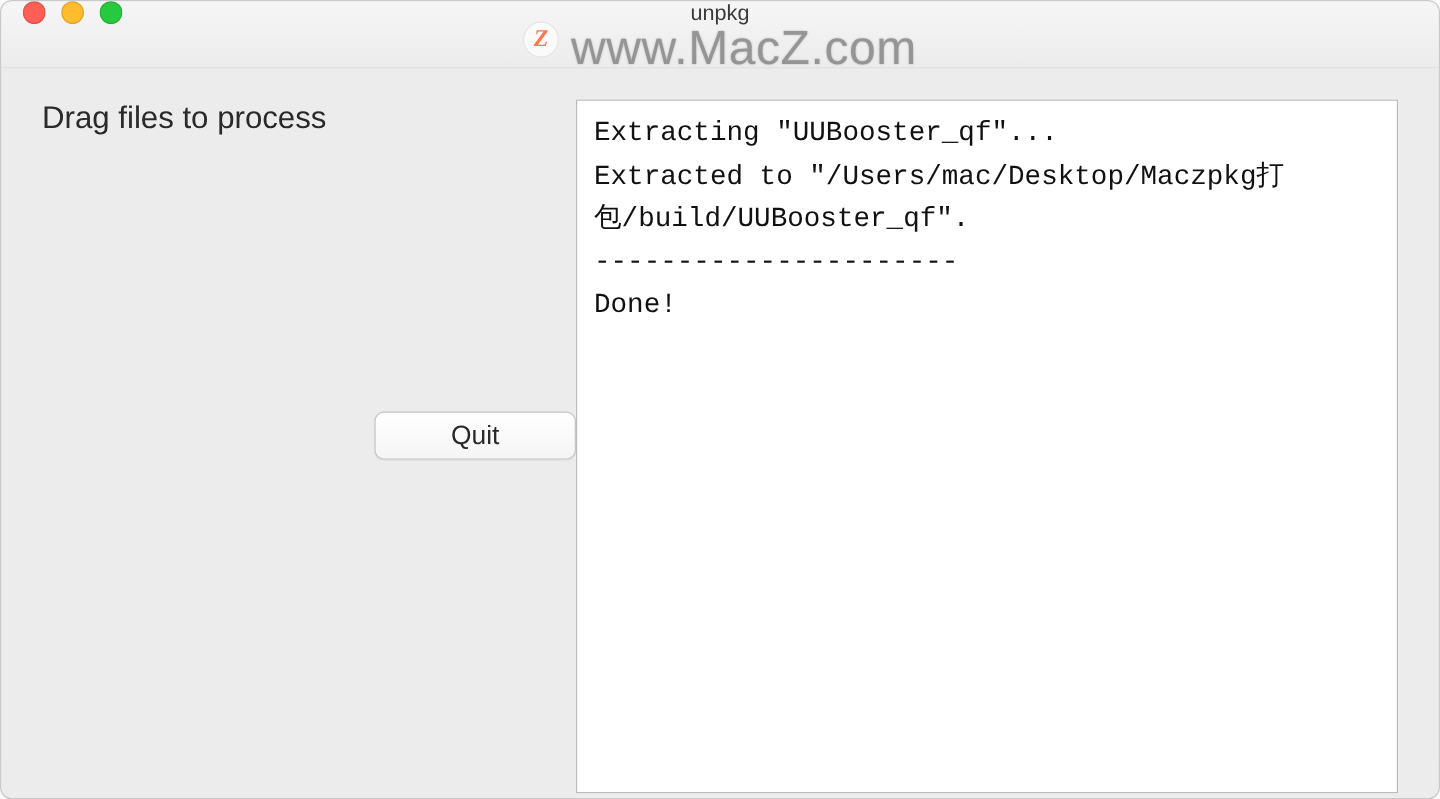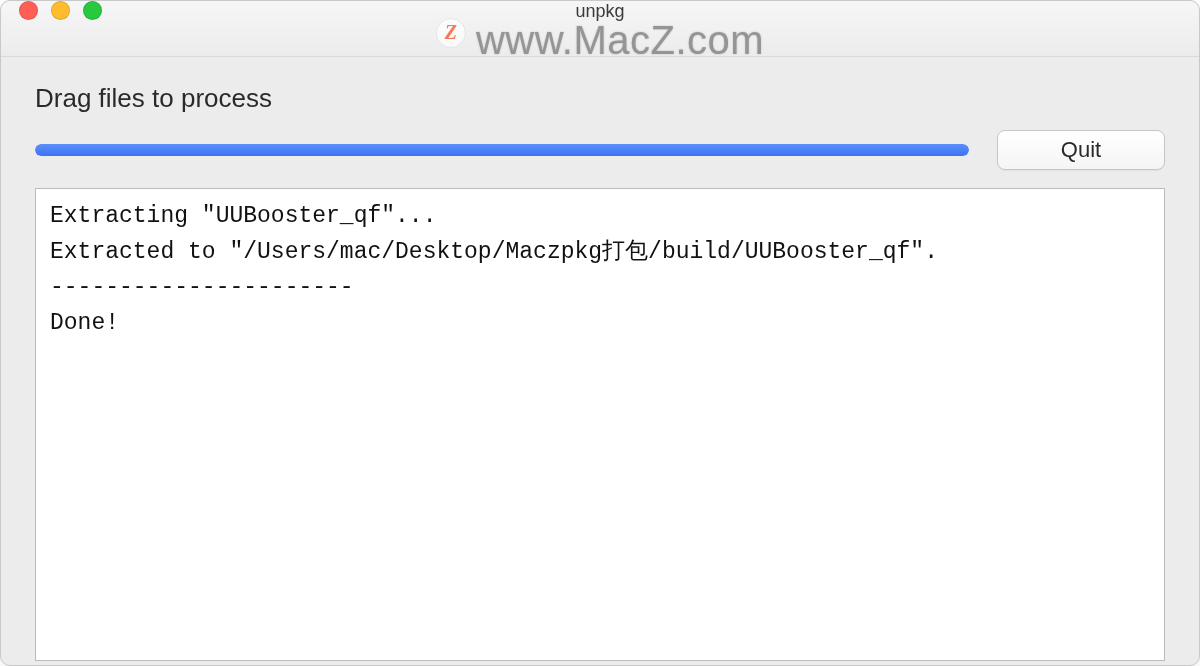--- a/index.html
+++ b/index.html
@@ -49,31 +49,31 @@
       position: absolute;
       left: 50%;
       transform: translateX(-50%);
       font-size: 18px;
       color: #3a3a3a;
     }
     .content {
       flex: 1;
       padding: 26px 34px 4px 34px;
       display: flex;
-      flex-direction: column;
+      flex-direction: row;
     }
     .prompt {
       font-size: 26px;
       color: #2a2a2a;
       margin-bottom: 16px;
     }
     .row-progress {
       display: flex;
       align-items: center;
-      gap: 28px;
+      gap: 40px;
       margin-bottom: 18px;
     }
     .progress {
       flex: 1;
       height: 12px;
       border-radius: 6px;
       background: #dadada;
       overflow: hidden;
     }
     .progress-fill {

